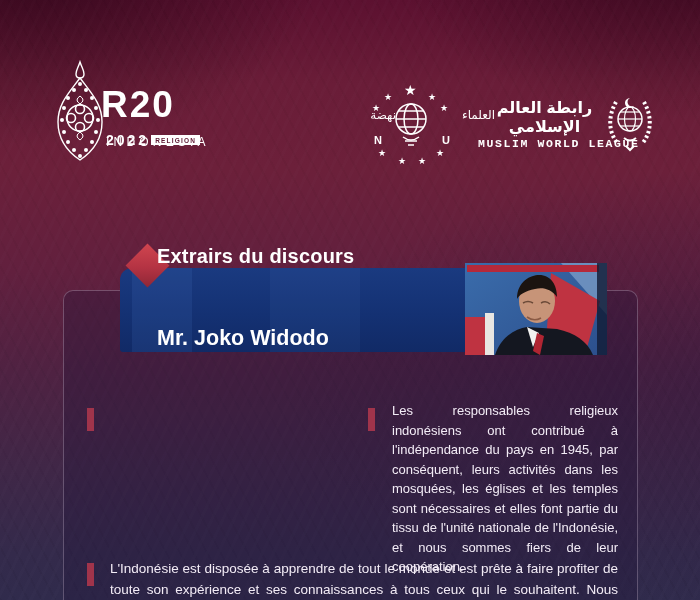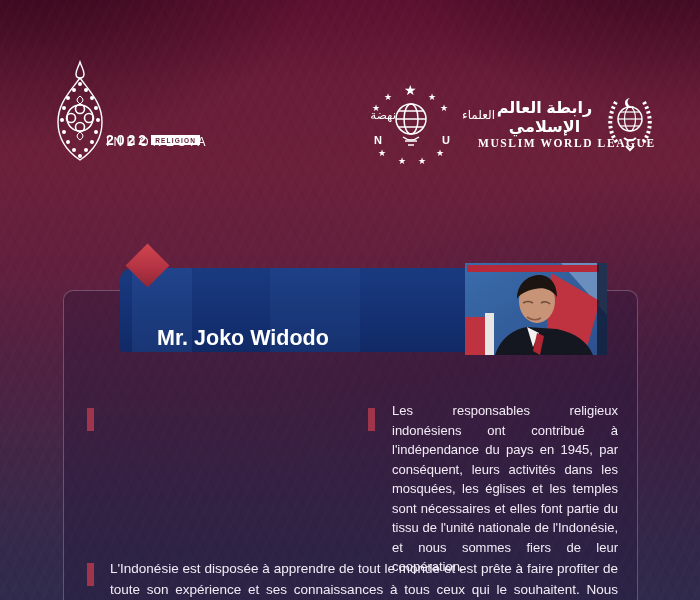--- a/index.html
+++ b/index.html
@@ -25,21 +25,21 @@
   .r20-sub{left:106px;top:126px;color:#fff;font-size:12px;letter-spacing:4.2px;font-weight:500;margin-top:9px;}
   .r20-yearrow{left:106px;top:132px;display:flex;align-items:center;gap:2px;}
   .r20-year{color:#fff;font-size:14px;font-weight:bold;letter-spacing:3px;}
   .r20-badge{background:#fff;color:#5e1832;font-size:6.5px;font-weight:bold;letter-spacing:1.2px;padding:2px 4px 1px 4px;}
   
   .nu-star{color:#fff;position:absolute;}
   .nu-letter{color:#fff;font-size:11px;font-weight:bold;position:absolute;}
   .nu-arabic{color:#fff;font-size:12px;position:absolute;white-space:nowrap;margin-left:36px;}
   
   .mwl-arabic{left:482px;top:98px;color:#fff;font-size:16px;font-weight:bold;width:125px;text-align:center;}
-  .mwl-name{left:478px;top:137px;color:#fff;font-size:11.5px;letter-spacing:1.6px;font-weight:bold;font-family:Liberation Serif, serif;white-space:nowrap;}
+  .mwl-name{left:478px;top:137px;color:#fff;font-size:11.5px;letter-spacing:1.6px;font-weight:bold;font-family:Liberation Mono, monospace;white-space:nowrap;}
   
   .diamond{left:132px;top:250px;width:31px;height:31px;transform:rotate(45deg);
     background:linear-gradient(135deg,#d0454f 0%,#b43343 55%,#8e2736 100%);z-index:3;}
   .speech-title{left:157px;top:245px;color:#fff;font-size:20px;font-weight:bold;z-index:4;letter-spacing:.2px;}
   .banner{left:120px;top:268px;width:487px;height:84px;z-index:2;
     background:linear-gradient(180deg,#1a3a80 0%,#143173 55%,#112a66 100%);
     border-radius:12px 3px 3px 3px;overflow:hidden;}
   .banner .streak{position:absolute;top:0;bottom:0;background:rgba(92,140,220,.12);}
   .speaker-role{left:158px;top:292px;color:#eef2fb;font-size:11px;font-weight:bold;z-index:4;letter-spacing:.2px;}
   .speaker-name{left:157px;top:305px;color:#fff;font-size:21.5px;font-weight:bold;z-index:4;margin-top:21px;}
@@ -88,20 +88,21 @@
       <circle cx="26" cy="49" r="4.5"></circle>
         <circle cx="26" cy="67" r="4.5"></circle>
       <circle cx="17" cy="58" r="4.5"></circle>
         <circle cx="35" cy="58" r="4.5"></circle>
     </g>
     <g stroke="#fff" fill="none" stroke-width="1">
       <path d="M26 36 q6 4 0 8 q-6 -4 0 -8 Z"></path>
       <path d="M26 72 q6 4 0 8 q-6 -4 0 -8 Z"></path>
     </g>
   </svg>
+  <div class="abs r20-title">R20</div>
   <div class="abs r20-sub">INDONESIA</div>
   <div class="abs r20-yearrow">
     <span class="r20-year">2022</span>
     <span class="r20-badge">RELIGION</span>
   </div>
 
   <div class="abs" style="left:360px;top:82px;width:102px;height:86px;">
     <span class="nu-star" style="left:44px;top:0px;font-size:14px;">★</span>
     <span class="nu-star" style="left:24px;top:10px;font-size:9px;">★</span>
     <span class="nu-star" style="left:12px;top:21px;font-size:9px;">★</span>
@@ -145,20 +146,21 @@
     </g>
     <path d="M24 6 a5 5 0 1 0 4 8 a4.2 4.2 0 1 1 -4 -8 Z" fill="#fff"></path>
   </svg>
 
   <div class="abs panel"></div>
   <div class="abs banner">
     <div class="streak" style="left:12px;width:60px;"></div>
     <div class="streak" style="left:150px;width:90px;background:rgba(92,140,220,.08);"></div>
   </div>
   <div class="abs diamond"></div>
+  <div class="abs speech-title">Extrairs du discours</div>
   <div class="abs speaker-name">Mr. Joko Widodo</div>
 
   <svg class="abs photo" viewBox="0 0 142 92">
     <defs>
       <linearGradient id="pbg" x1="0" y1="0" x2="1" y2="1">
         <stop offset="0" stop-color="#3a6cab"></stop>
           <stop offset="1" stop-color="#2c4f8c"></stop>
       </linearGradient>
     </defs>
     <rect width="142" height="92" fill="url(#pbg)"></rect>

